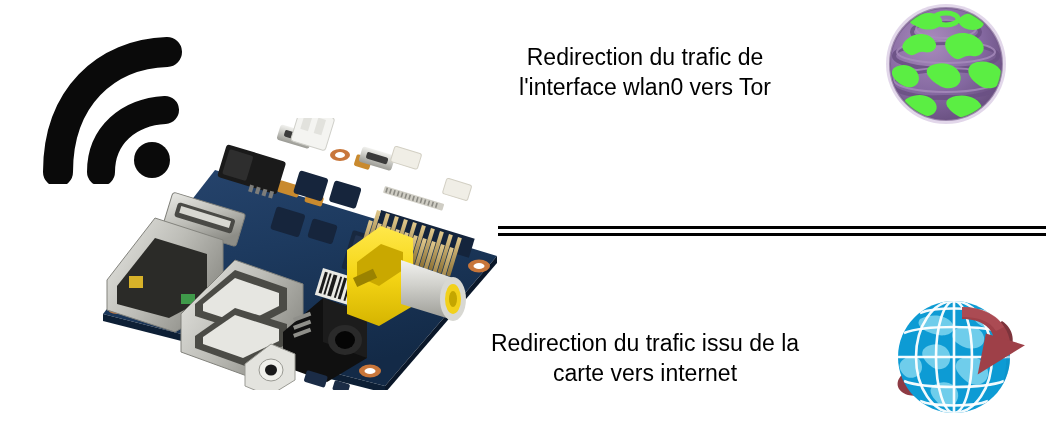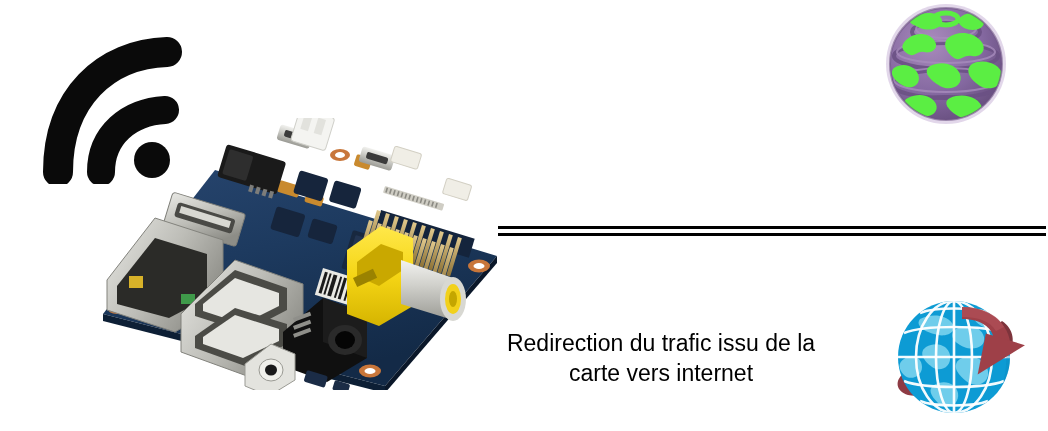--- a/index.html
+++ b/index.html
@@ -64,21 +64,21 @@
     line-height: 30px;
     white-space: pre-line;
     letter-spacing: 0px;
   }
   #caption-top {
     left: 450px;
     top: 42px;
     width: 390px;
   }
   #caption-bottom {
-    left: 466px;
+    left: 450px;
     top: 328px;
     width: 390px;
   }
 
   
   .logo {
     position: absolute;
   }
   #tor-logo {
     left: 884px;
@@ -337,20 +337,22 @@
         <rect x="240" y="262" width="16" height="10" rx="2" transform="rotate(17 240 262)"></rect>
       </g>
     </svg>
   </div>
 
   <div class="link-lines">
     <div class="link-line top"></div>
     <div class="link-line bot"></div>
   </div>
 
+  <div class="caption" id="caption-top">Redirection du trafic de
+l'interface wlan0 vers Tor</div>
 
   <div class="caption" id="caption-bottom">Redirection du trafic issu de la
 carte vers internet</div>
 
   <div class="logo" id="tor-logo">
     <svg viewBox="0 0 124 124" width="124" height="124" aria-hidden="true">
       <defs>
         <radialGradient id="torGlobe" cx="0.36" cy="0.3" r="0.85">
           <stop offset="0%" stop-color="#a98bbc"></stop>
           <stop offset="55%" stop-color="#8468a0"></stop>

